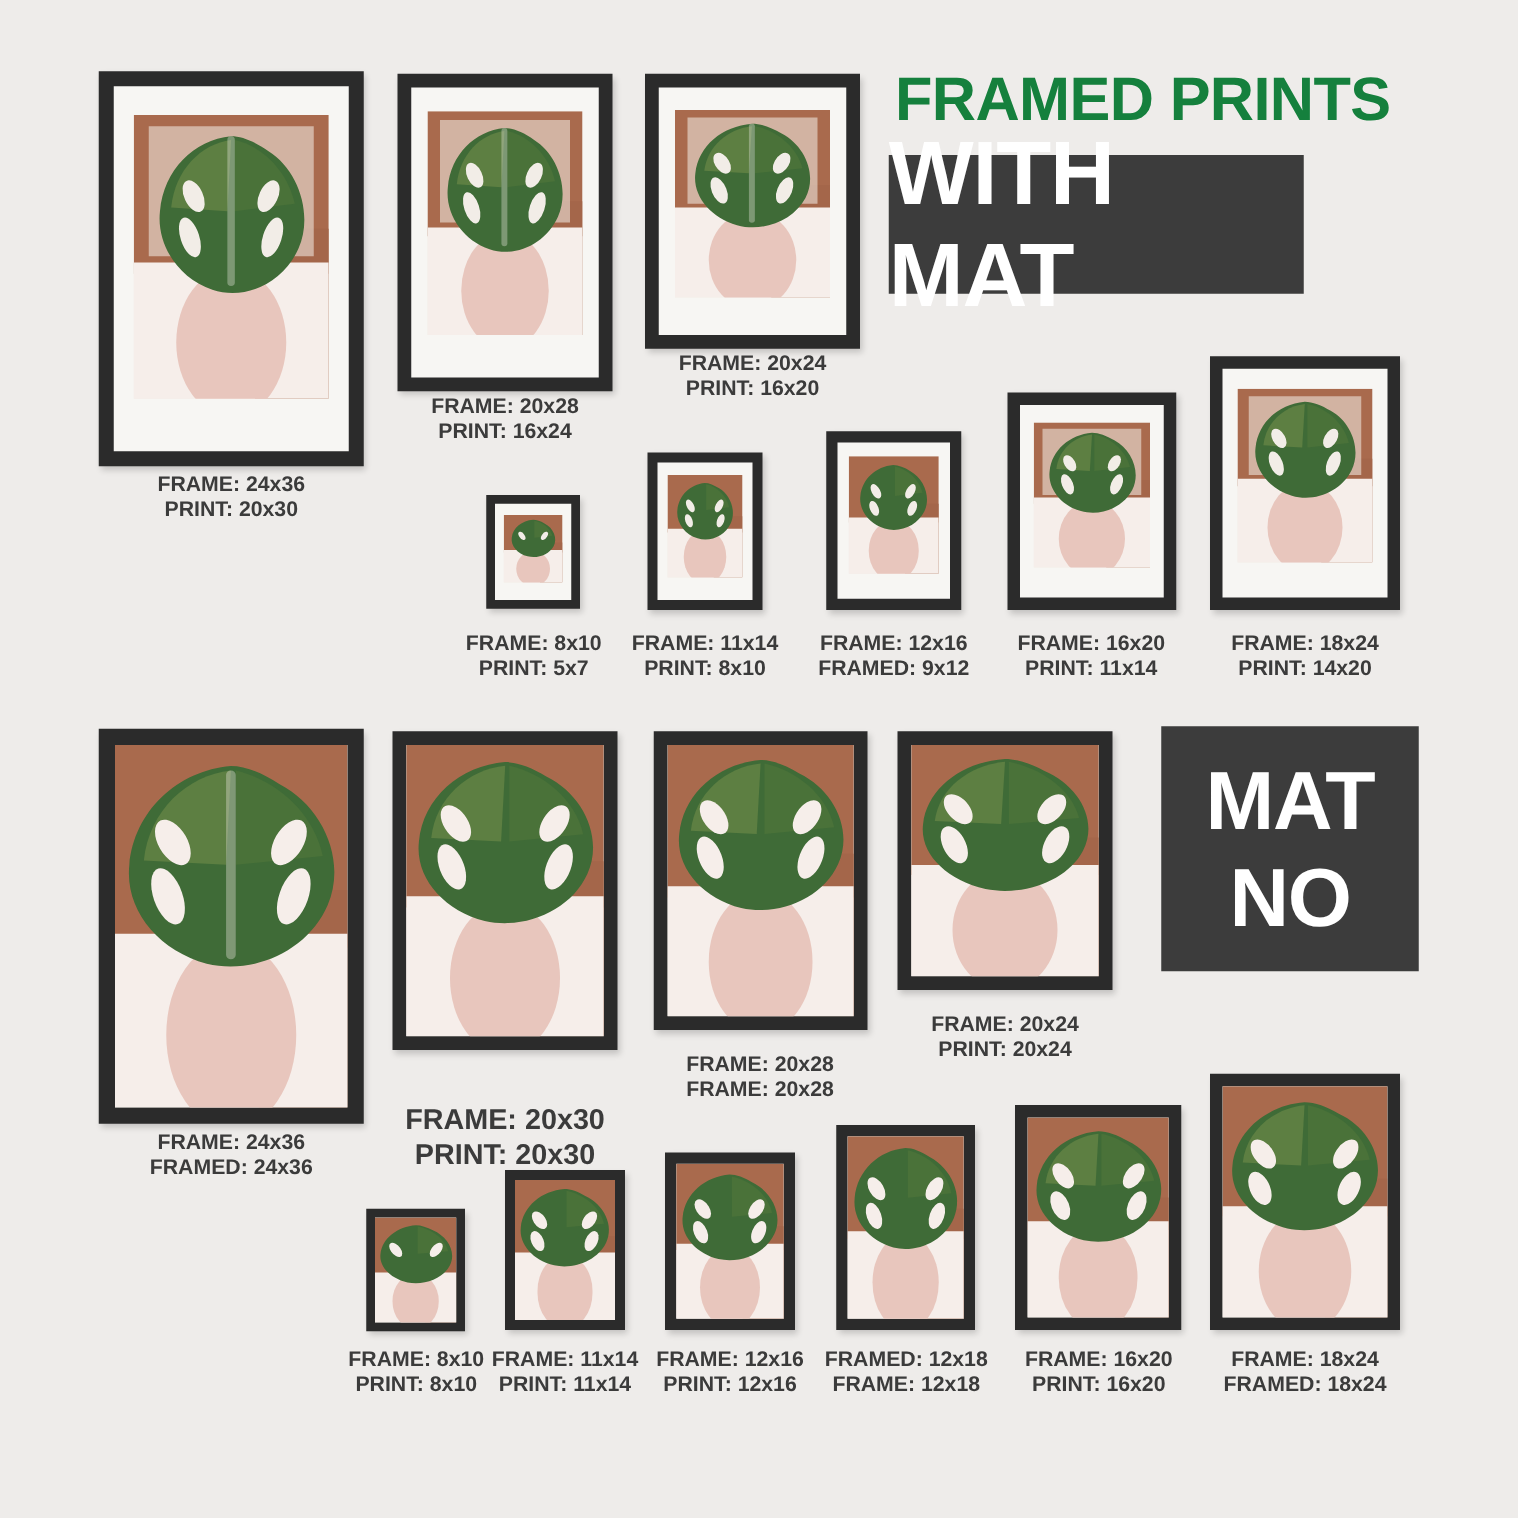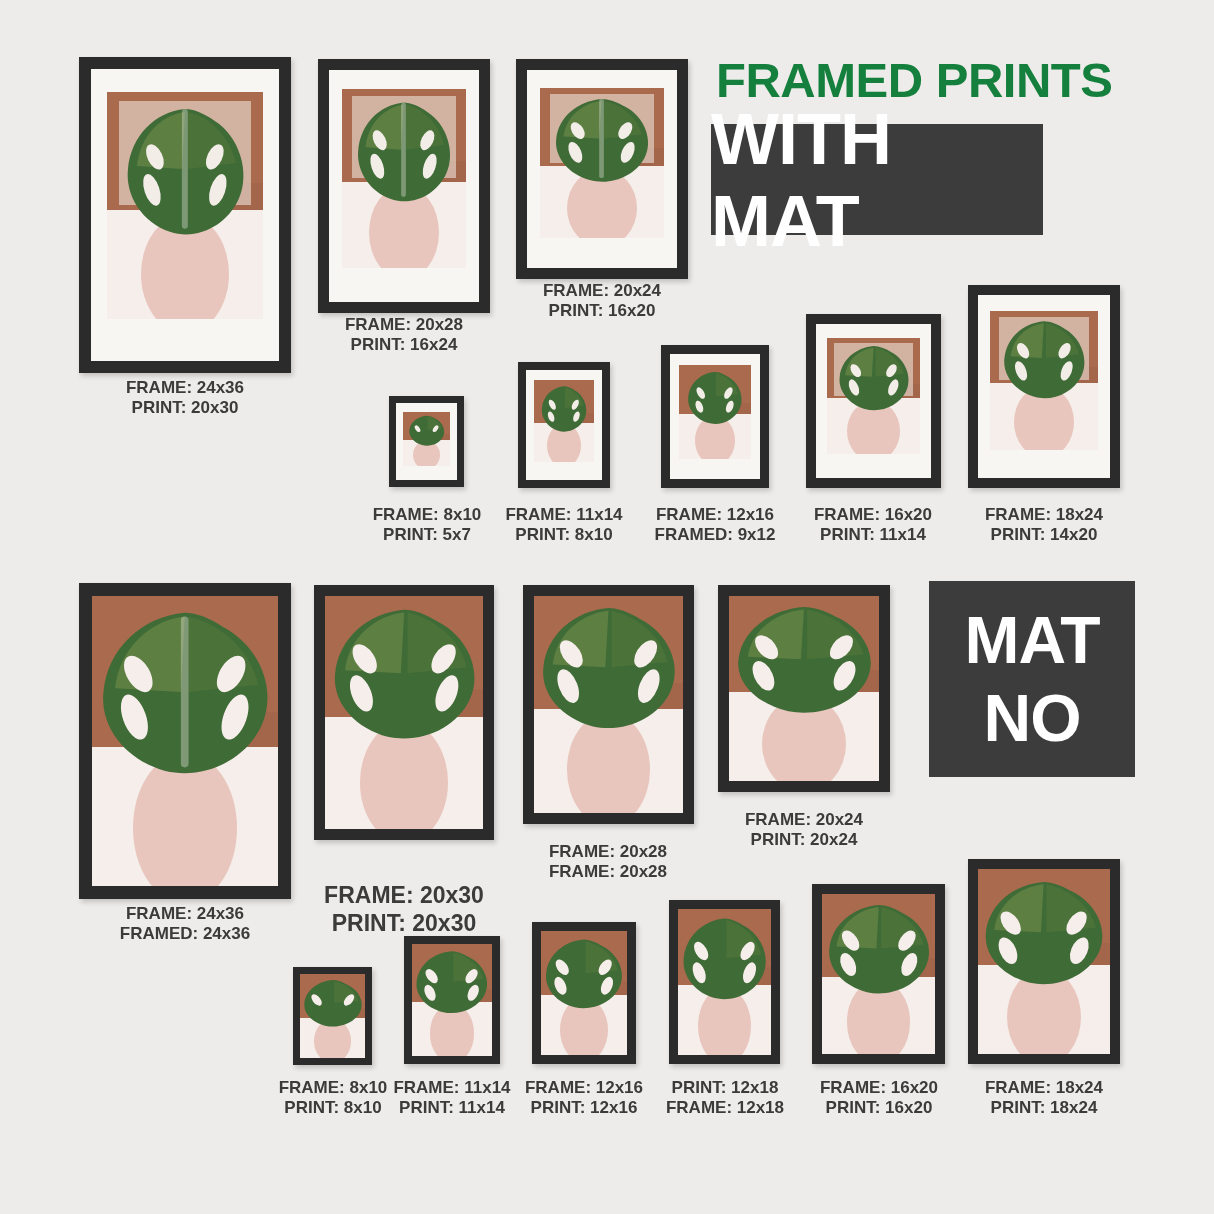--- a/index.html
+++ b/index.html
@@ -591,21 +591,21 @@
             <ellipse cx="26" cy="42" rx="6" ry="11" transform="rotate(-28 26 42)"></ellipse>
             <ellipse cx="74" cy="42" rx="6" ry="11" transform="rotate(28 74 42)"></ellipse>
             <ellipse cx="24" cy="66" rx="6" ry="12" transform="rotate(-18 24 66)"></ellipse>
             <ellipse cx="76" cy="66" rx="6" ry="12" transform="rotate(18 76 66)"></ellipse>
           </g>
         </svg>
       </div>
     </div>
   </div>
   <div class="caption" style="left:635px; top:1078px; width:180px; font-size:17px;">
-    <span>PRINT: 12x18</span>
+    <span>FRAMED: 12x18</span>
     <span class="l2">FRAME: 12x18</span>
   </div>
 
   <div class="frame" style="left:812px; top:884px; width:133px; height:180px;">
     <div class="art" style="left:10px; top:10px; right:10px; bottom:10px;">
       <div class="bg-brown"></div>
         <div class="bg-brown2"></div>
       <div class="bg-cream"></div>
         <div class="circle"></div>
       <div class="leaf" style="left:-2%; top:3%; width:104%; height:62%;">
@@ -644,17 +644,17 @@
             <ellipse cx="74" cy="42" rx="6" ry="11" transform="rotate(28 74 42)"></ellipse>
             <ellipse cx="24" cy="66" rx="6" ry="12" transform="rotate(-18 24 66)"></ellipse>
             <ellipse cx="76" cy="66" rx="6" ry="12" transform="rotate(18 76 66)"></ellipse>
           </g>
         </svg>
       </div>
     </div>
   </div>
   <div class="caption" style="left:954px; top:1078px; width:180px; font-size:17px;">
     <span>FRAME: 18x24</span>
-    <span class="l2">PRINT: 18x24</span>
+    <span class="l2">FRAMED: 18x24</span>
   </div>
 
 
 </div>
 
 </body></html>

